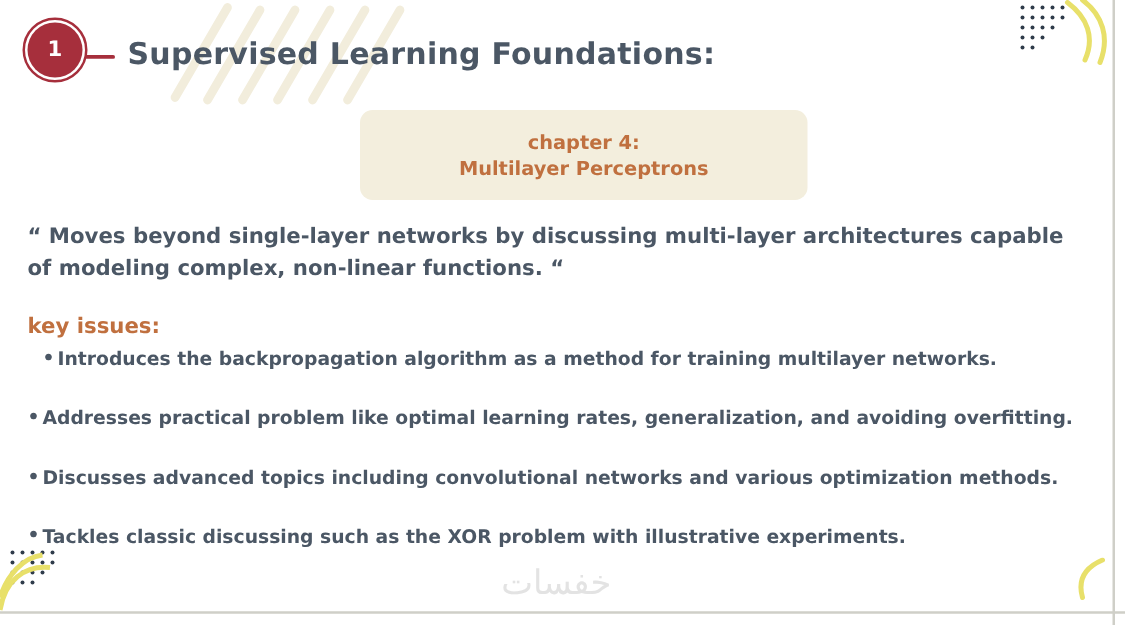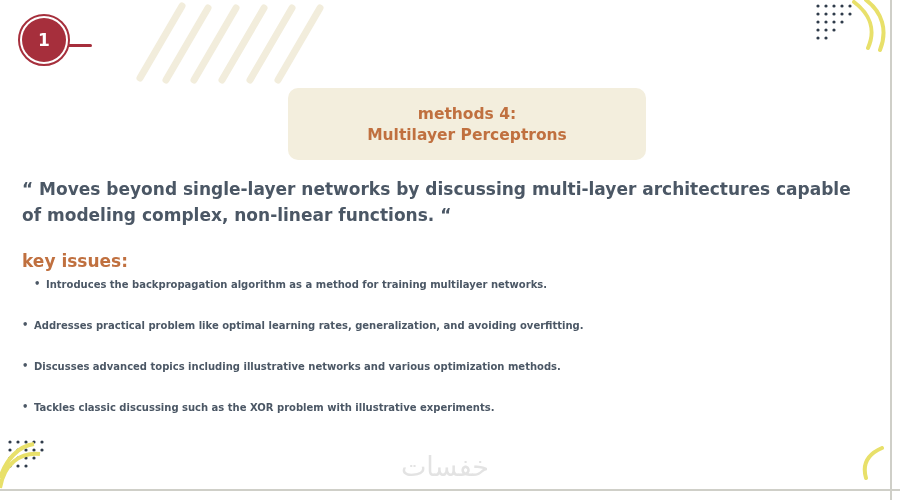--- a/index.html
+++ b/index.html
@@ -148,21 +148,21 @@
   }
   .keypoints-head {
     margin-top: 22px;
   }
   .bullets {
     margin: 6px 0 0 0;
     padding: 0;
     list-style: none;
   }
   .bullets li {
-    font-size: 10px;
+    font-size: 15px;
     font-weight: bold;
     color: #4b5765;
     margin: 0 0 28px 0;
     padding-left: 12px;
     position: relative;
     line-height: 1.3;
   }
   .bullets li:first-child {
     margin-left: 12px;
   }
@@ -266,34 +266,35 @@
 
   <div class="right-rule"></div>
   <div class="bottom-rule"></div>
 
   <div class="header">
     <div class="num-badge">
       <div class="ring-outer"></div>
       <div class="ring-inner">1</div>
       <div class="tail"></div>
     </div>
+    <div class="title">Supervised Learning Foundations:</div>
   </div>
 
   <div class="chapter-card">
-    <div class="chapter-line">methods 4:</div>
+    <div class="chapter-line">chapter 4:</div>
     <div class="chapter-line">Multilayer Perceptrons</div>
   </div>
 
   <div class="body-area">
     <p class="overview-text">“  Moves beyond single-layer networks by discussing multi-layer architectures capable of modeling complex, non-linear functions. “</p>
 
     <div class="section-head keypoints-head">key issues:</div>
     <ul class="bullets">
       <li>Introduces the backpropagation algorithm as a method for training multilayer networks.</li>
       <li>Addresses practical problem like optimal learning rates, generalization, and avoiding overfitting.</li>
-      <li>Discusses advanced topics including illustrative networks and various optimization methods.</li>
+      <li>Discusses advanced topics including convolutional networks and various optimization methods.</li>
       <li>Tackles classic discussing such as the XOR problem with illustrative experiments.</li>
     </ul>
   </div>
 
   <div class="watermark">خفسات</div>
 
 </div>
 
 </body></html>

